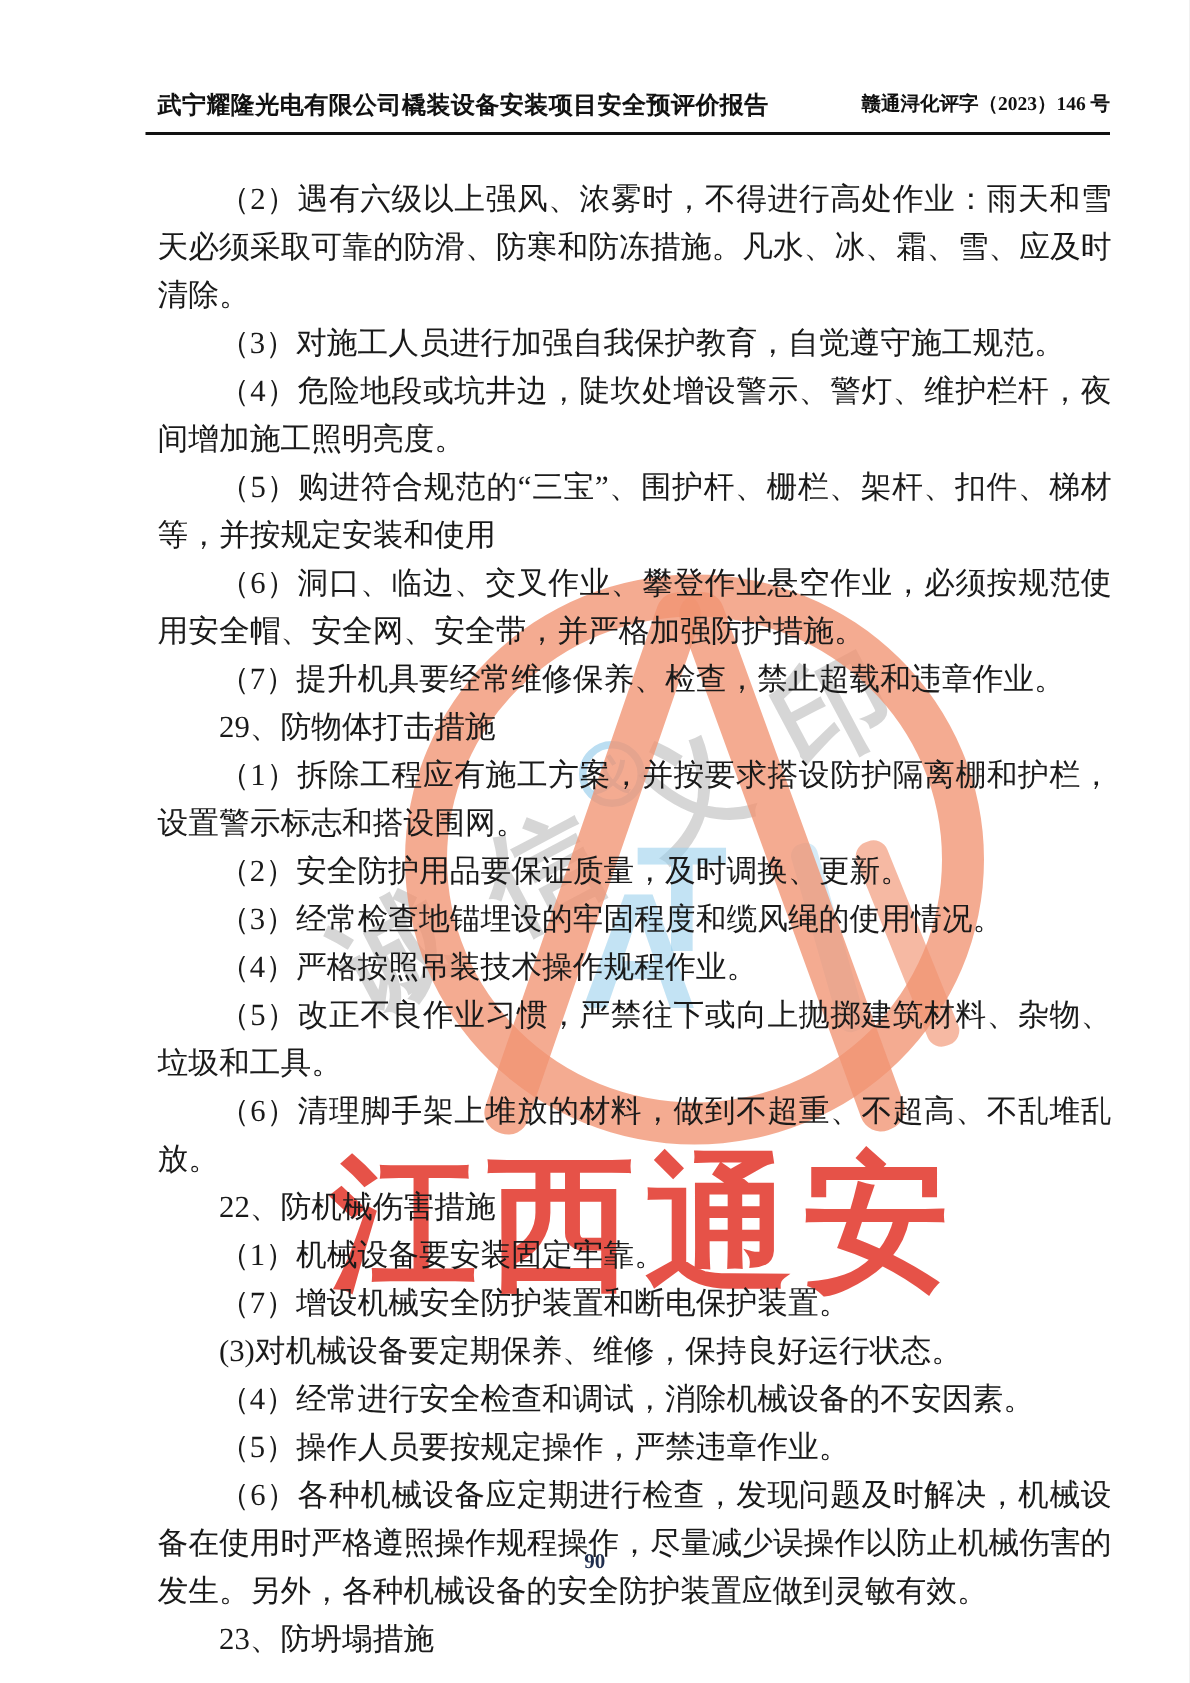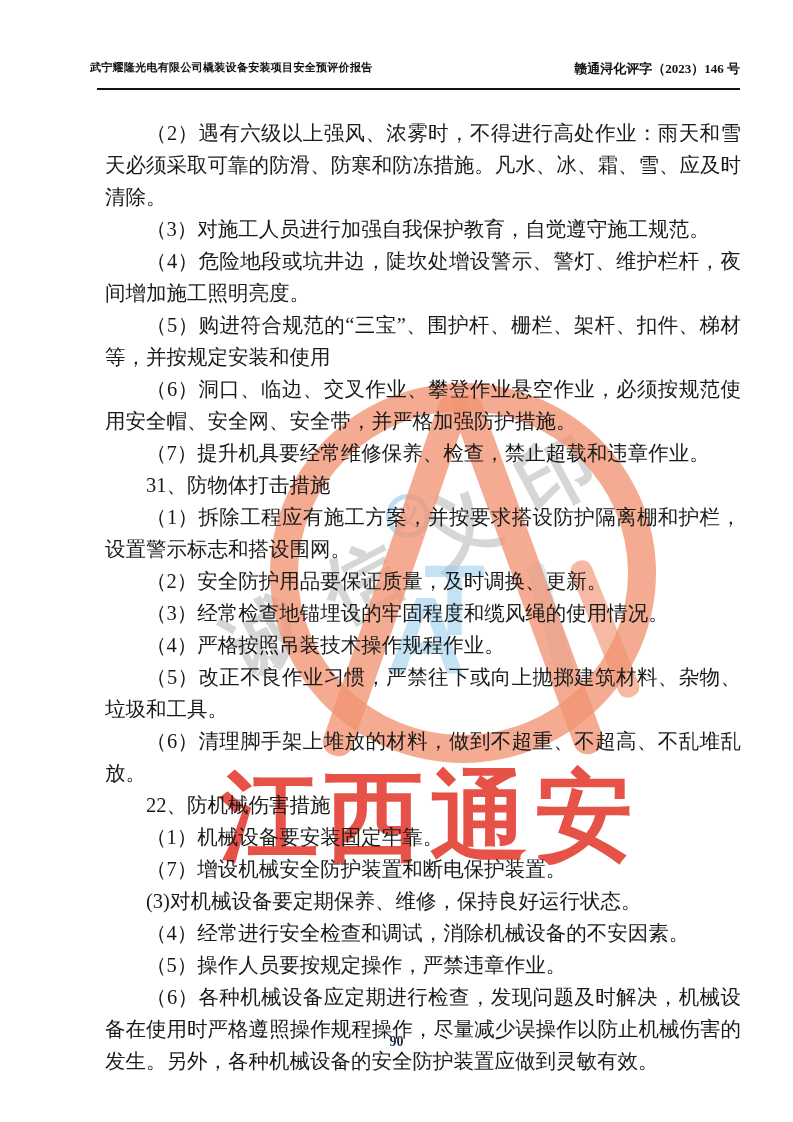--- a/index.html
+++ b/index.html
@@ -7,22 +7,22 @@
     position:relative;
     width:793px;height:1122px;
     margin:0 auto;
     background:#ffffff;
     overflow:hidden;
     font-family:"Liberation Serif","DejaVu Serif",serif;
     color:#1a1a1a;
   }
   
   .hdr-left{
-    position:absolute;left:90px;top:60px;
-    font-size:11px;font-weight:bold;letter-spacing:0.3px;color:#111;
+    position:absolute;left:105px;top:60px;
+    font-size:16px;font-weight:bold;letter-spacing:0.3px;color:#111;
   }
   .hdr-right{
     position:absolute;right:53px;top:60px;
     font-size:13px;font-weight:bold;color:#111;padding-left:40px;
   }
   .hdr-rule{
     position:absolute;left:97px;top:88px;width:643px;height:2px;
     background:#111;
   }
   
@@ -128,31 +128,32 @@
   <div class="hdr-right">赣通浔化评字（2023）146 号</div>
   <div class="hdr-rule"></div>
 
   <div class="body-text">
     <p>（2）遇有六级以上强风、浓雾时，不得进行高处作业：雨天和雪天必须采取可靠的防滑、防寒和防冻措施。凡水、冰、霜、雪、应及时清除。</p>
     <p>（3）对施工人员进行加强自我保护教育，自觉遵守施工规范。</p>
     <p>（4）危险地段或坑井边，陡坎处增设警示、警灯、维护栏杆，夜间增加施工照明亮度。</p>
     <p>（5）购进符合规范的“三宝”、围护杆、栅栏、架杆、扣件、梯材等，并按规定安装和使用</p>
     <p>（6）洞口、临边、交叉作业、攀登作业悬空作业，必须按规范使用安全帽、安全网、安全带，并严格加强防护措施。</p>
     <p>（7）提升机具要经常维修保养、检查，禁止超载和违章作业。</p>
-    <p>31、防物体打击措施</p>
+    <p>29、防物体打击措施</p>
     <p>（1）拆除工程应有施工方案，并按要求搭设防护隔离棚和护栏，设置警示标志和搭设围网。</p>
     <p>（2）安全防护用品要保证质量，及时调换、更新。</p>
     <p>（3）经常检查地锚埋设的牢固程度和缆风绳的使用情况。</p>
     <p>（4）严格按照吊装技术操作规程作业。</p>
     <p>（5）改正不良作业习惯，严禁往下或向上抛掷建筑材料、杂物、垃圾和工具。</p>
     <p>（6）清理脚手架上堆放的材料，做到不超重、不超高、不乱堆乱放。</p>
     <p>22、防机械伤害措施</p>
     <p>（1）机械设备要安装固定牢靠。</p>
     <p>（7）增设机械安全防护装置和断电保护装置。</p>
     <p>(3)对机械设备要定期保养、维修，保持良好运行状态。</p>
     <p>（4）经常进行安全检查和调试，消除机械设备的不安因素。</p>
     <p>（5）操作人员要按规定操作，严禁违章作业。</p>
     <p>（6）各种机械设备应定期进行检查，发现问题及时解决，机械设备在使用时严格遵照操作规程操作，尽量减少误操作以防止机械伤害的发生。另外，各种机械设备的安全防护装置应做到灵敏有效。</p>
+    <p>23、防坍塌措施</p>
   </div>
 
   <div class="page-num">90</div>
 
 </div>
 
 </body></html>

